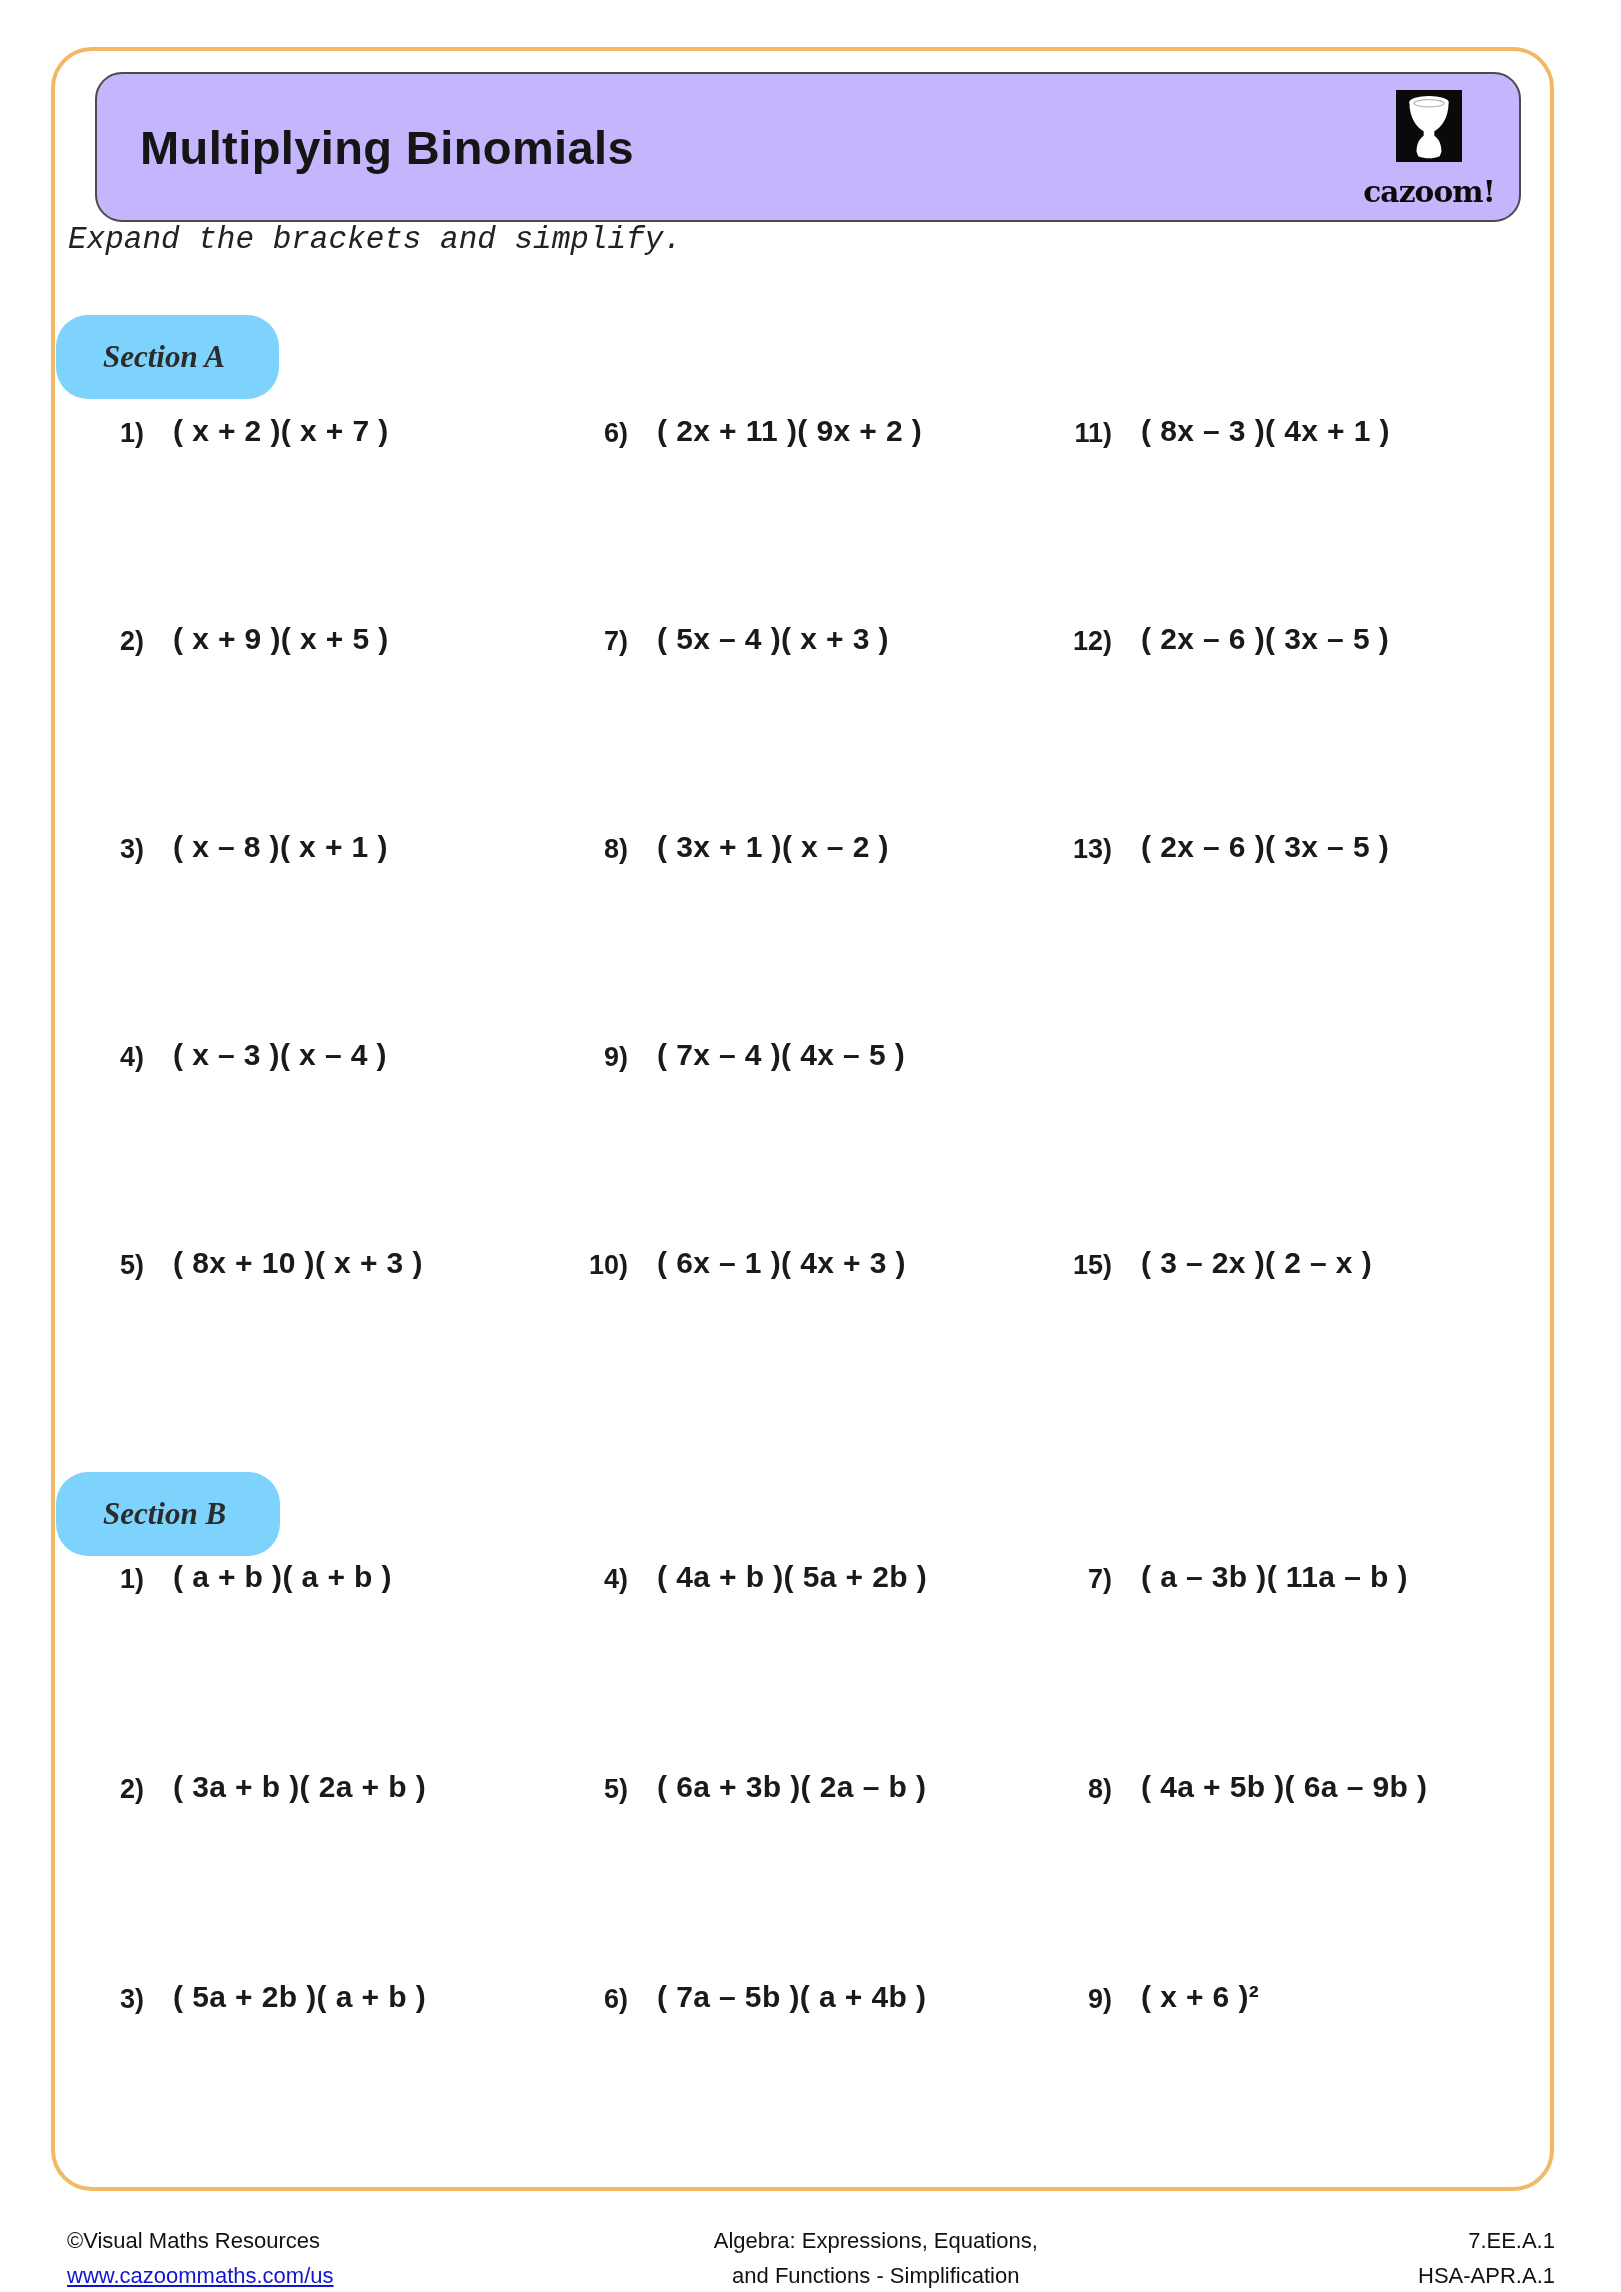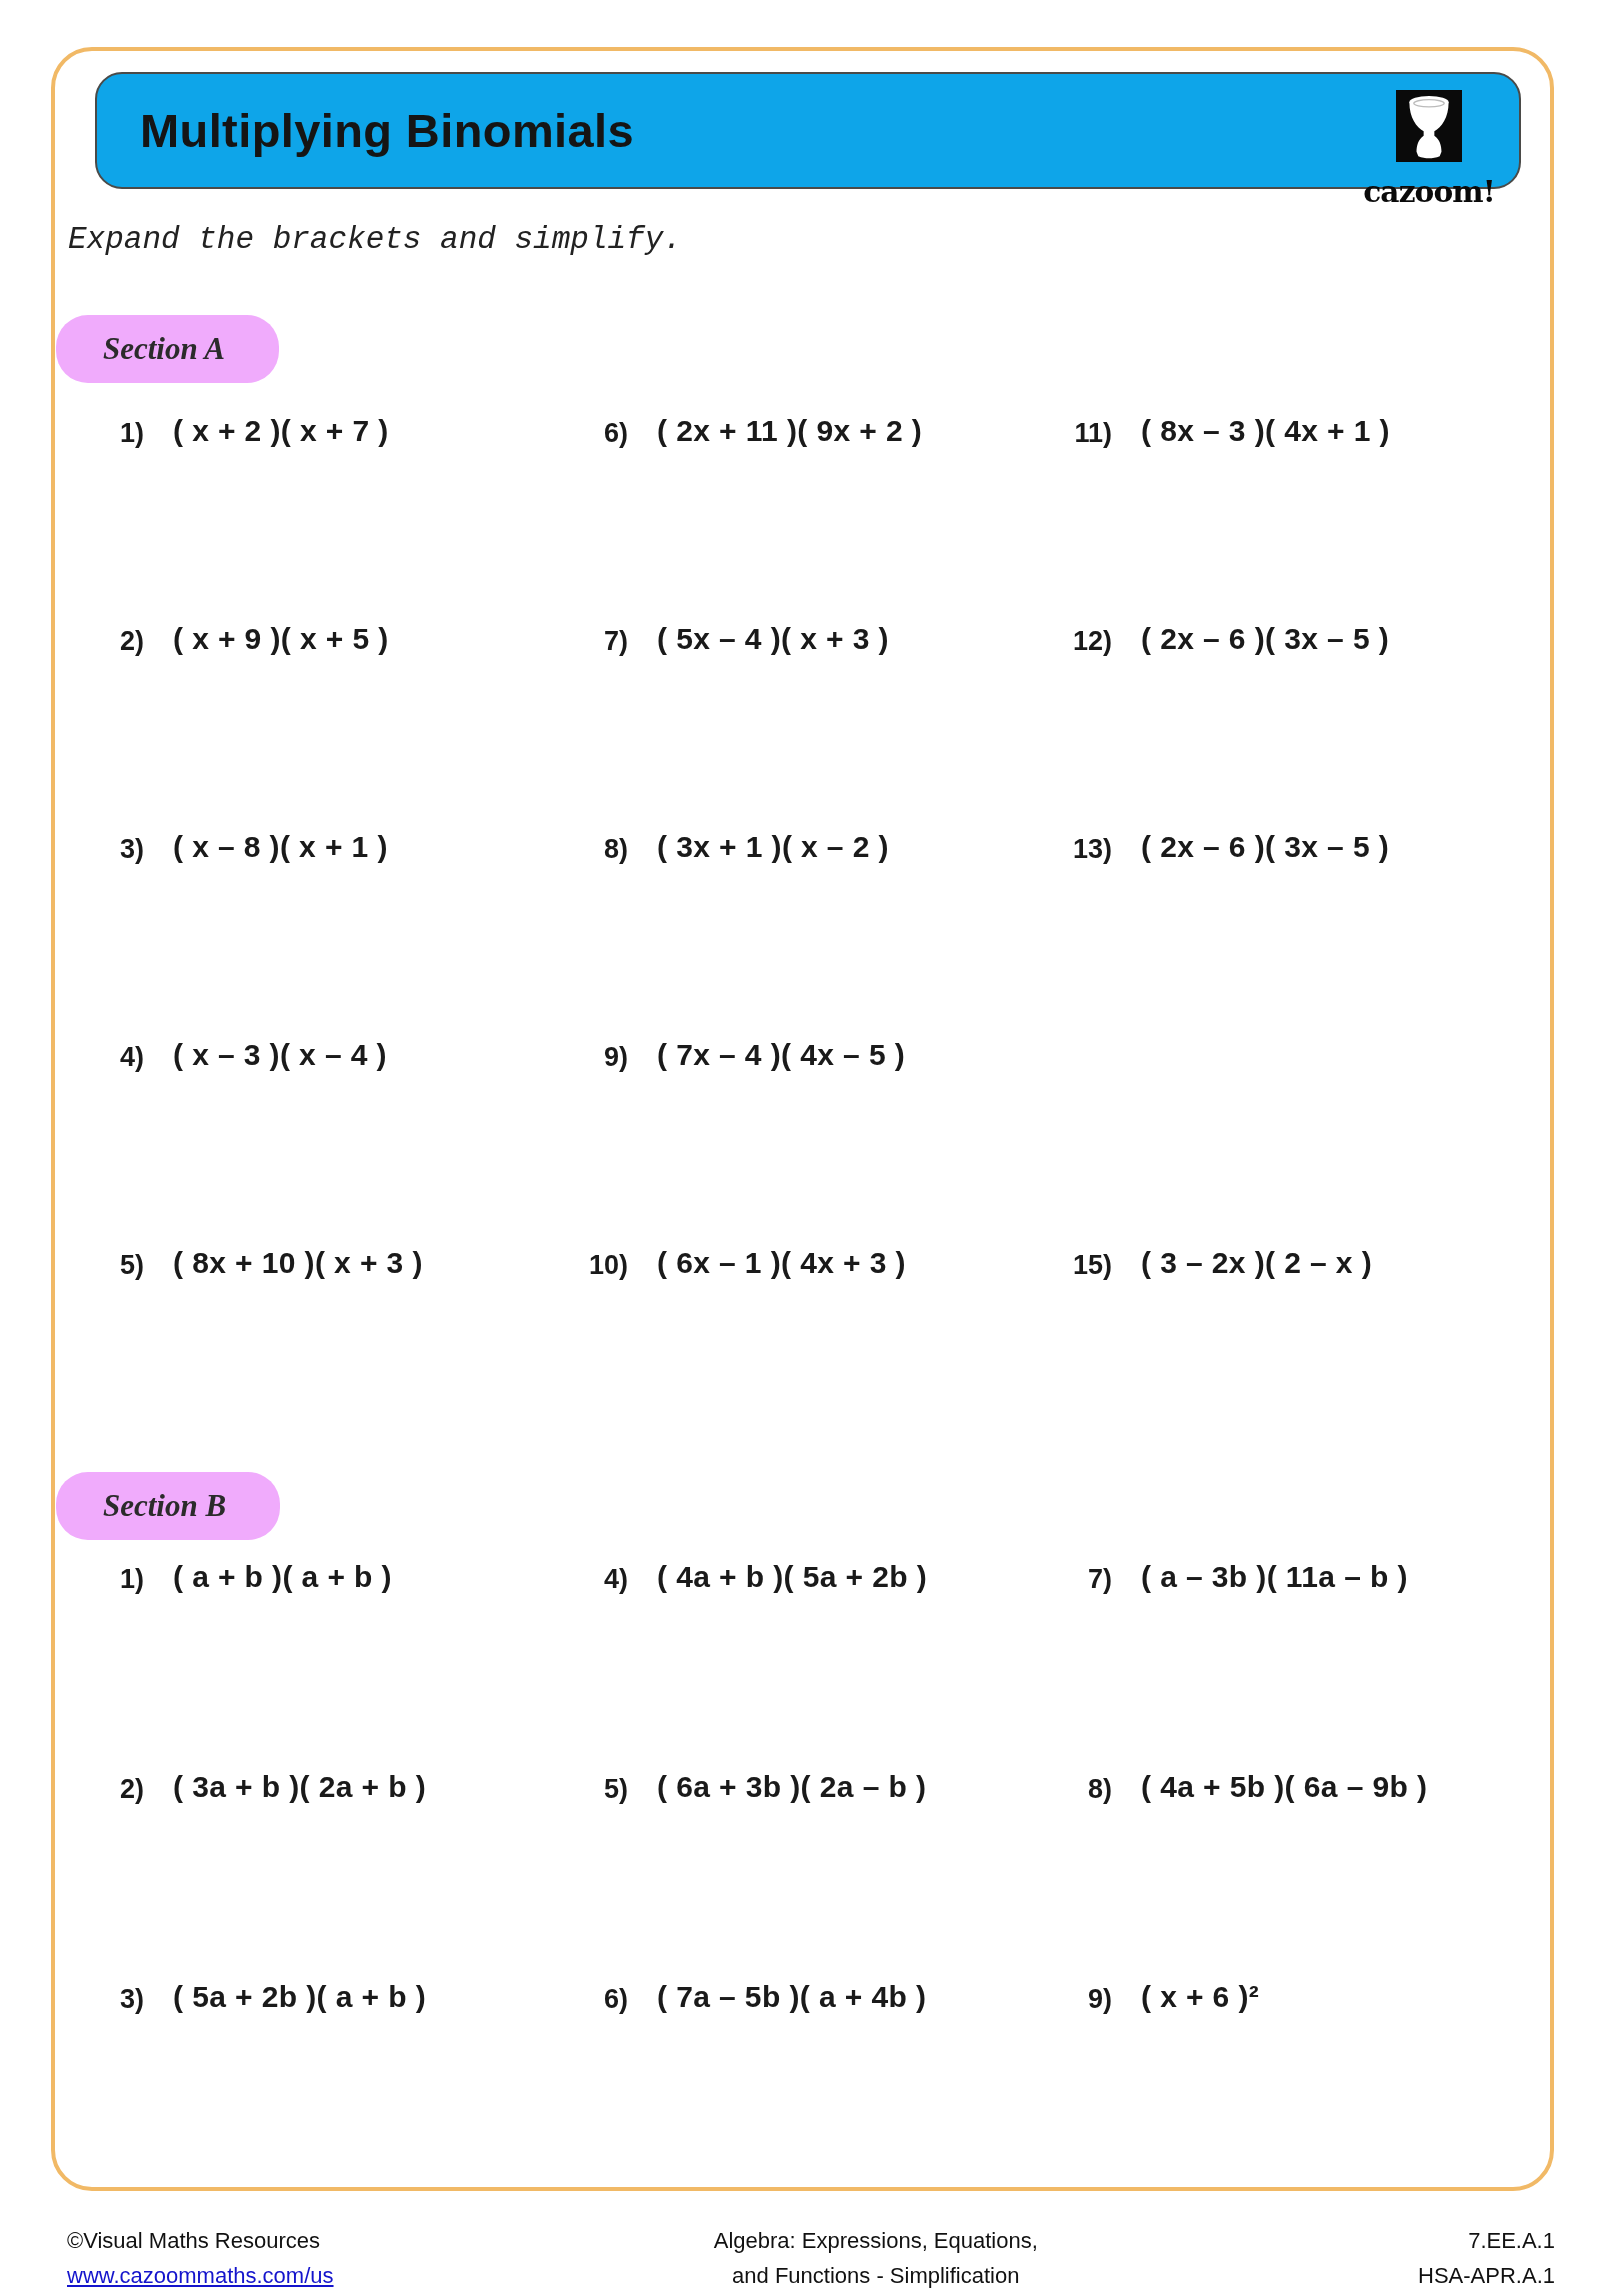--- a/index.html
+++ b/index.html
@@ -7,22 +7,22 @@
   body { font-family:"Liberation Sans", sans-serif; }
 
   .page { position:relative; width:1622px; height:2293px; background:#ffffff; overflow:hidden; }
 
   .outer-border {
     position:absolute; left:51px; top:47px; width:1503px; height:2144px;
     border:4.5px solid #f1b966; border-radius:41px;
   }
 
   .title-box {
-    position:absolute; left:95px; top:72px; width:1426px; height:117px;
-    background:#0ea5e9; border:2.7px solid #4a4a48; border-radius:27px;
+    position:absolute; left:95px; top:72px; width:1426px; height:150px;
+    background:#c4b5fd; border:2.7px solid #4a4a48; border-radius:27px;
     display:flex; align-items:center;
   }
   .page-title {
     margin-left:43px; font-size:47px; font-weight:bold; letter-spacing:0.4px;
     color:#151515; font-family:"Liberation Sans", sans-serif;
   }
   .logo {
     position:absolute; top:16px; right:23px; width:134px;
     display:flex; flex-direction:column; align-items:center;
   }
@@ -32,21 +32,21 @@
     color:#0a0a0a; margin-top:12px; letter-spacing:-0.9px;
   }
 
   .instruction {
     position:absolute; left:68px; top:222px;
     font-family:Liberation Mono, monospace; font-style:italic;
     font-size:31px; color:#222222;
   }
 
   .section-label {
-    position:absolute; left:56px; height:68px; background:#f0abfc;
+    position:absolute; left:56px; height:84px; background:#7dd3fc;
     border-radius:32px; display:flex; align-items:center;
     padding:0 54px 0 47px;
     font-family:"Liberation Serif", serif; font-weight:bold; font-style:italic;
     font-size:31px; color:#2b2b2b;
   }
   .label-a { top:315px; }
   .label-b { top:1472px; }
 
   .problems { position:absolute; left:85px; width:1469px; }
   .problems-a { top:414px; }

